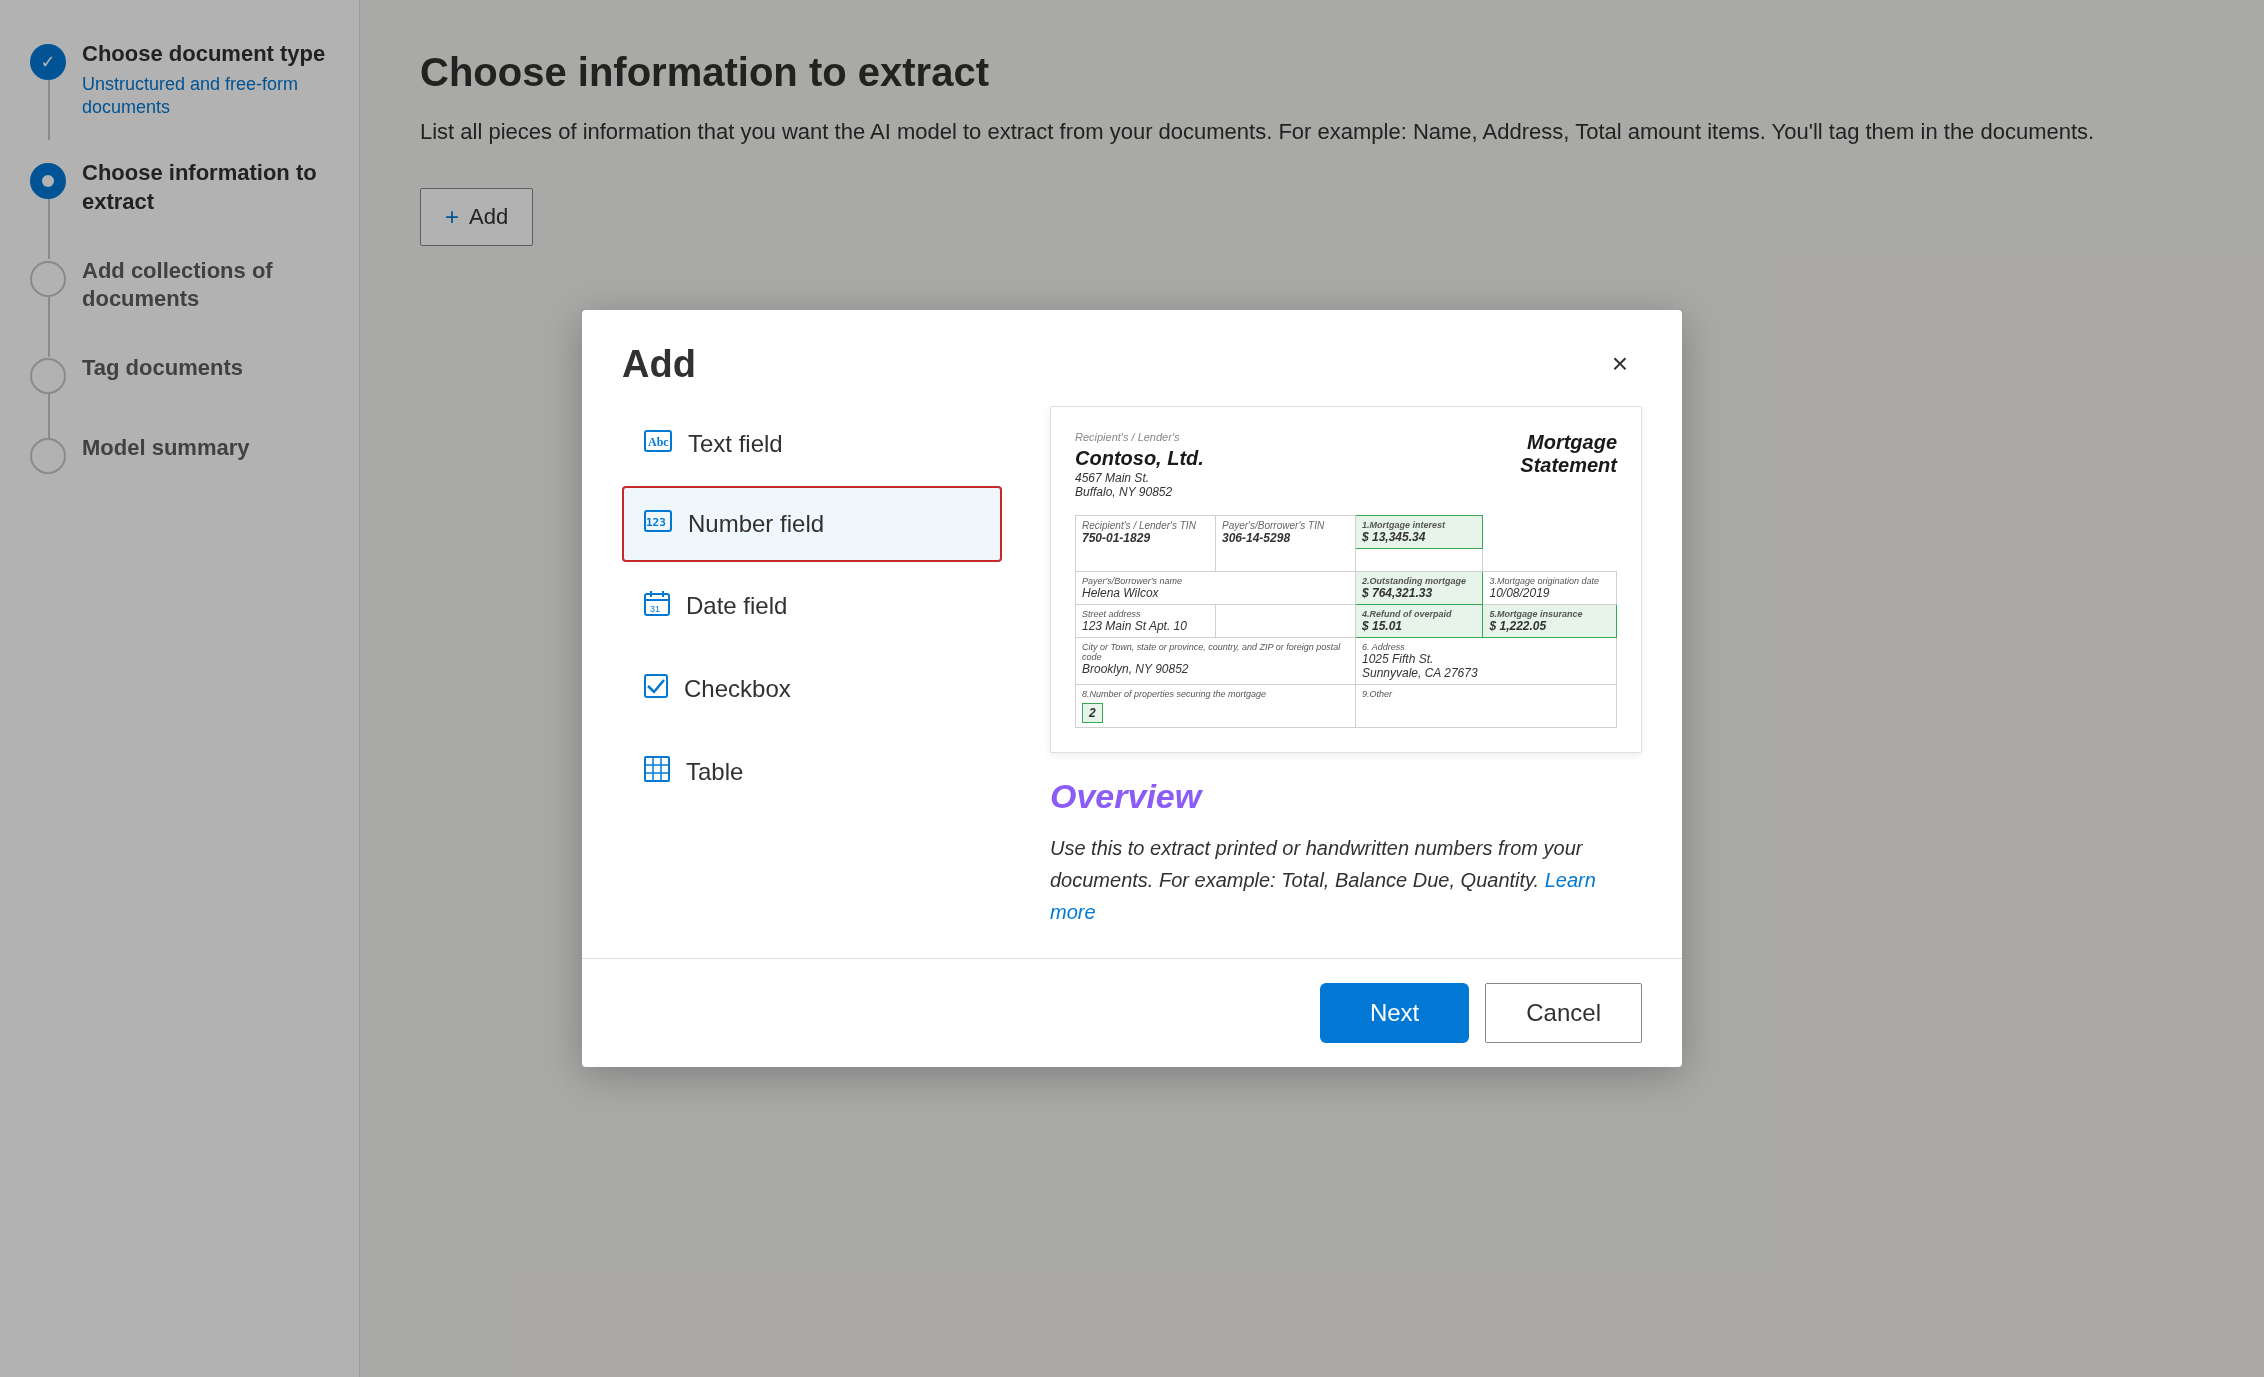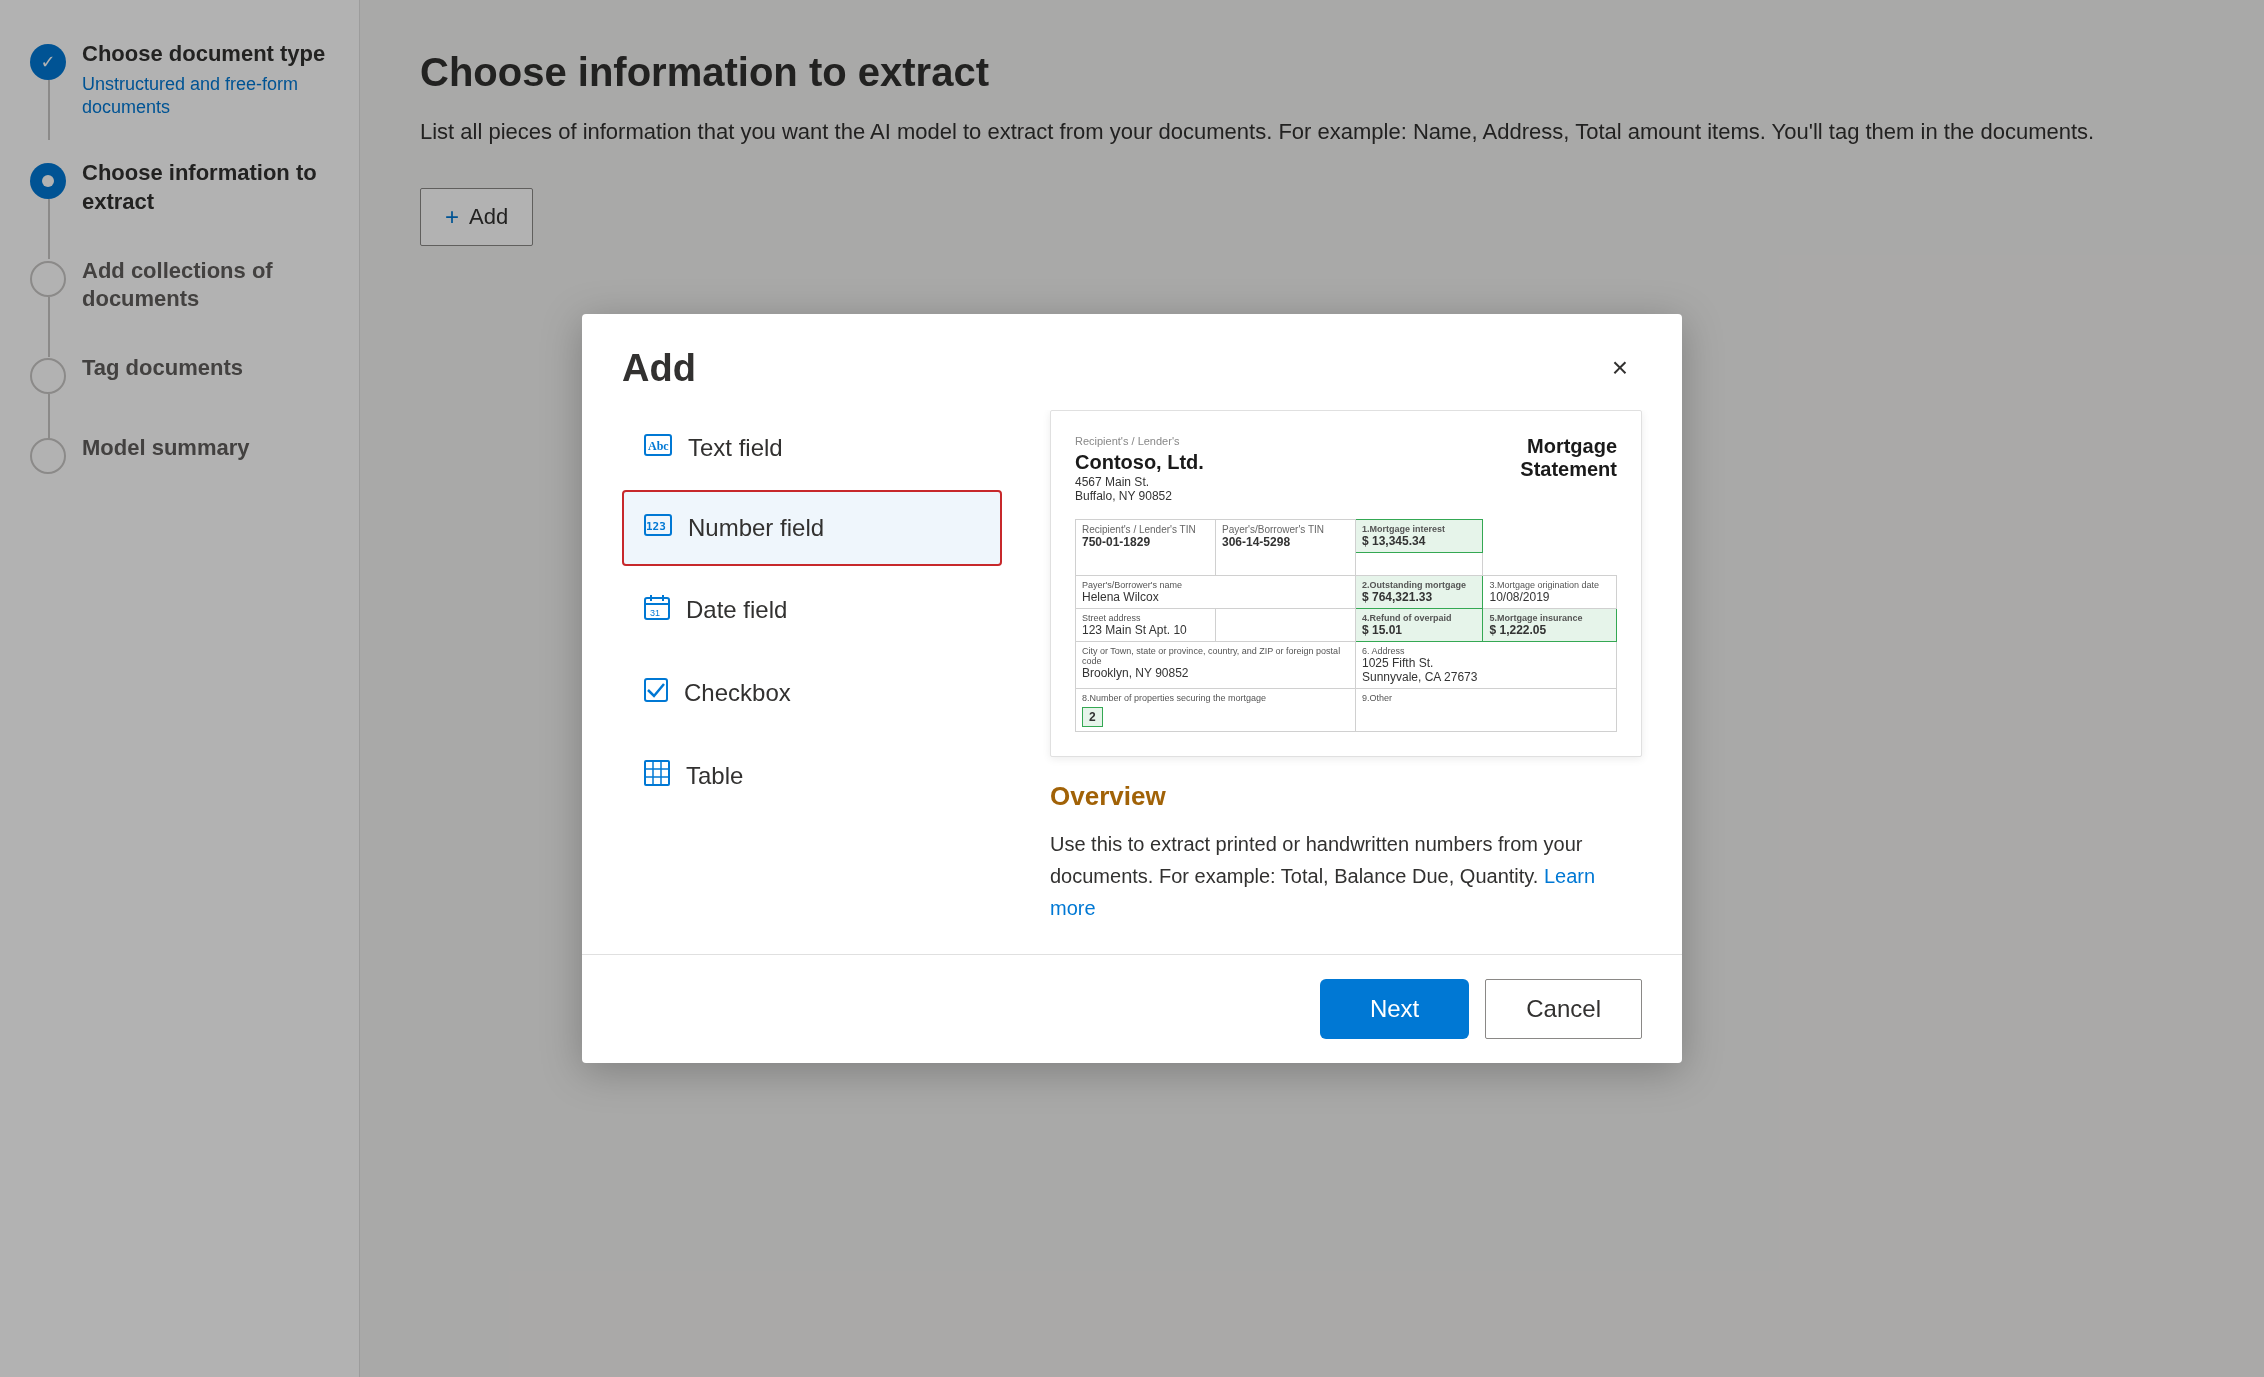--- a/index.html
+++ b/index.html
@@ -222,20 +222,21 @@
       font-size: 22px;
       color: #0078d4;
       flex-shrink: 0;
     }
 
     
     .field-preview {
       flex: 1;
       display: flex;
       flex-direction: column;
+      font-style: italic;
     }
 
     .preview-doc {
       background: #fff;
       border: 1px solid #e0e0e0;
       border-radius: 2px;
       padding: 24px;
       margin-bottom: 24px;
       flex-shrink: 0;
       box-shadow: 0 2px 8px rgba(0,0,0,0.08);
@@ -277,23 +278,23 @@
     }
 
     .highlight-green {
       background: #e6f4ea;
       border: 1.5px solid #34a853 !important;
       color: #1a1a1a;
       font-weight: 600;
     }
 
     .preview-section-title {
-      font-size: 26px;
+      font-size: 34px;
       font-weight: 600;
-      color: #a16207;
+      color: #8b5cf6;
       margin-bottom: 16px;
     }
 
     .preview-description {
       font-size: 20px;
       color: #323130;
       line-height: 1.6;
     }
 
     .preview-description .learn-more {

